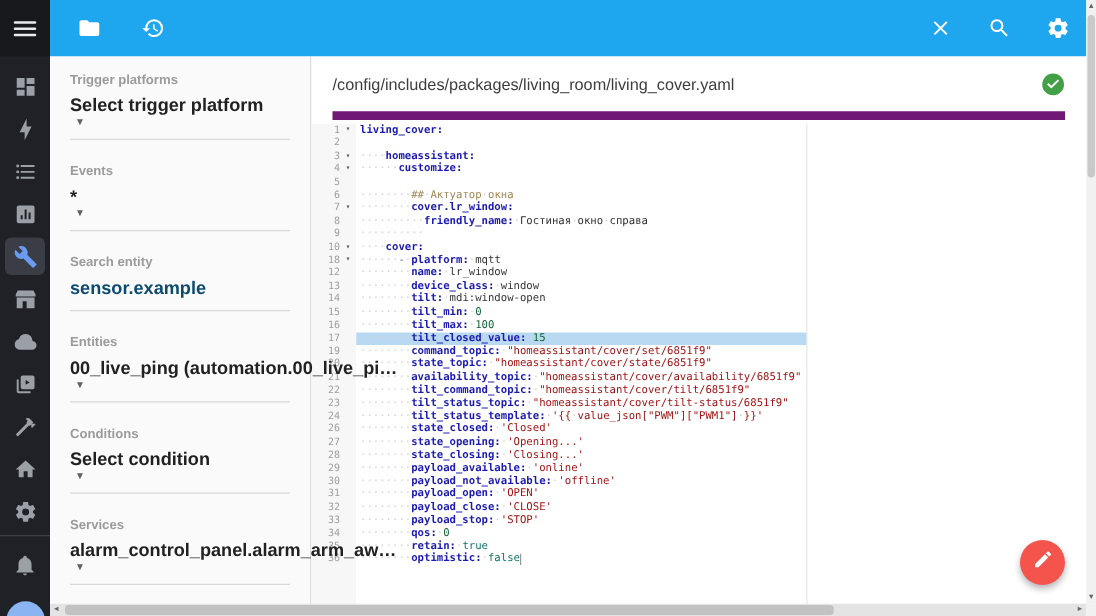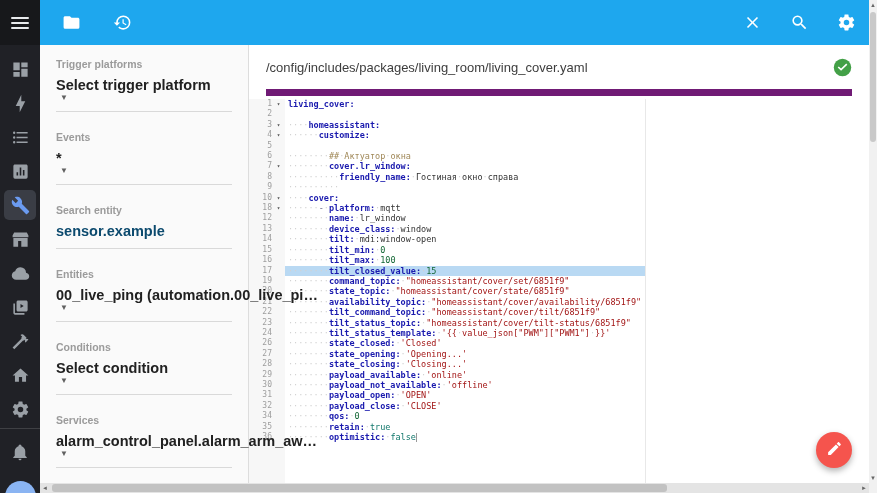--- a/index.html
+++ b/index.html
@@ -281,20 +281,21 @@
         <div class="line"><span class="gut"><span class="ln">22</span><span class="fold"></span></span><span class="codetext"><span class="dot">········</span><span class="tk-key">tilt_command_topic:</span><span class="tk-str"><span class="dot">·</span>"homeassistant/cover/tilt/6851f9"</span></span></div>
         <div class="line"><span class="gut"><span class="ln">23</span><span class="fold"></span></span><span class="codetext"><span class="dot">········</span><span class="tk-key">tilt_status_topic:</span><span class="tk-str"><span class="dot">·</span>"homeassistant/cover/tilt-status/6851f9"</span></span></div>
         <div class="line"><span class="gut"><span class="ln">24</span><span class="fold"></span></span><span class="codetext"><span class="dot">········</span><span class="tk-key">tilt_status_template:</span><span class="tk-str"><span class="dot">·</span>'{{<span class="dot">·</span>value_json["PWM"]["PWM1"]<span class="dot">·</span>}}'</span></span></div>
         <div class="line"><span class="gut"><span class="ln">26</span><span class="fold"></span></span><span class="codetext"><span class="dot">········</span><span class="tk-key">state_closed:</span><span class="tk-str"><span class="dot">·</span>'Closed'</span></span></div>
         <div class="line"><span class="gut"><span class="ln">27</span><span class="fold"></span></span><span class="codetext"><span class="dot">········</span><span class="tk-key">state_opening:</span><span class="tk-str"><span class="dot">·</span>'Opening...'</span></span></div>
         <div class="line"><span class="gut"><span class="ln">28</span><span class="fold"></span></span><span class="codetext"><span class="dot">········</span><span class="tk-key">state_closing:</span><span class="tk-str"><span class="dot">·</span>'Closing...'</span></span></div>
         <div class="line"><span class="gut"><span class="ln">29</span><span class="fold"></span></span><span class="codetext"><span class="dot">········</span><span class="tk-key">payload_available:</span><span class="tk-str"><span class="dot">·</span>'online'</span></span></div>
         <div class="line"><span class="gut"><span class="ln">30</span><span class="fold"></span></span><span class="codetext"><span class="dot">········</span><span class="tk-key">payload_not_available:</span><span class="tk-str"><span class="dot">·</span>'offline'</span></span></div>
         <div class="line"><span class="gut"><span class="ln">31</span><span class="fold"></span></span><span class="codetext"><span class="dot">········</span><span class="tk-key">payload_open:</span><span class="tk-str"><span class="dot">·</span>'OPEN'</span></span></div>
         <div class="line"><span class="gut"><span class="ln">32</span><span class="fold"></span></span><span class="codetext"><span class="dot">········</span><span class="tk-key">payload_close:</span><span class="tk-str"><span class="dot">·</span>'CLOSE'</span></span></div>
+        <div class="line"><span class="gut"><span class="ln">33</span><span class="fold"></span></span><span class="codetext"><span class="dot">········</span><span class="tk-key">payload_stop:</span><span class="tk-str"><span class="dot">·</span>'STOP'</span></span></div>
         <div class="line"><span class="gut"><span class="ln">34</span><span class="fold"></span></span><span class="codetext"><span class="dot">········</span><span class="tk-key">qos:</span><span class="tk-num"><span class="dot">·</span>0</span></span></div>
         <div class="line"><span class="gut"><span class="ln">35</span><span class="fold"></span></span><span class="codetext"><span class="dot">········</span><span class="tk-key">retain:</span><span class="tk-bool"><span class="dot">·</span>true</span></span></div>
         <div class="line"><span class="gut"><span class="ln">36</span><span class="fold"></span></span><span class="codetext"><span class="dot">········</span><span class="tk-key">optimistic:</span><span class="tk-bool"><span class="dot">·</span>false</span><span class="cursor"></span></span></div>
       </div>
   </div>
 
   <div class="fab">
     <span id="fab-svg"><svg viewBox="0 0 24 24">
           <path d="M20.71,7.04C21.1,6.65 21.1,6 20.71,5.63L18.37,3.29C18,2.9 17.35,2.9 16.96,3.29L15.12,5.12L18.87,8.87M3,17.25V21H6.75L17.81,9.93L14.06,6.18L3,17.25Z"></path>
         </svg></span>

